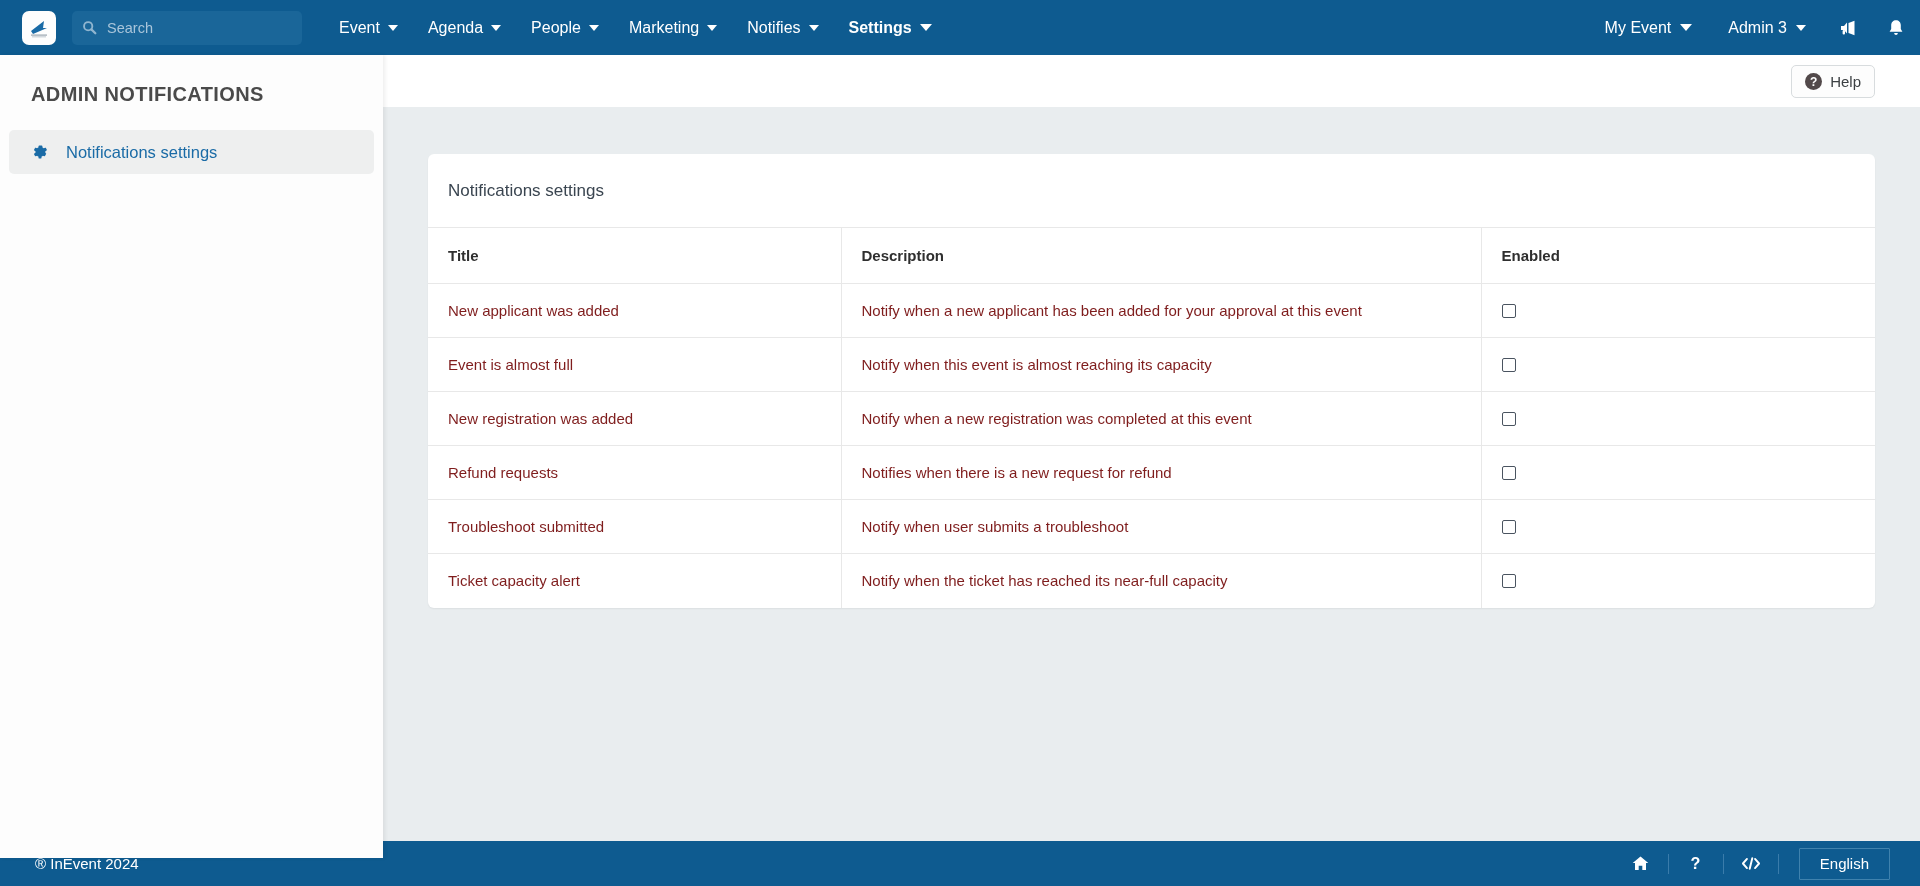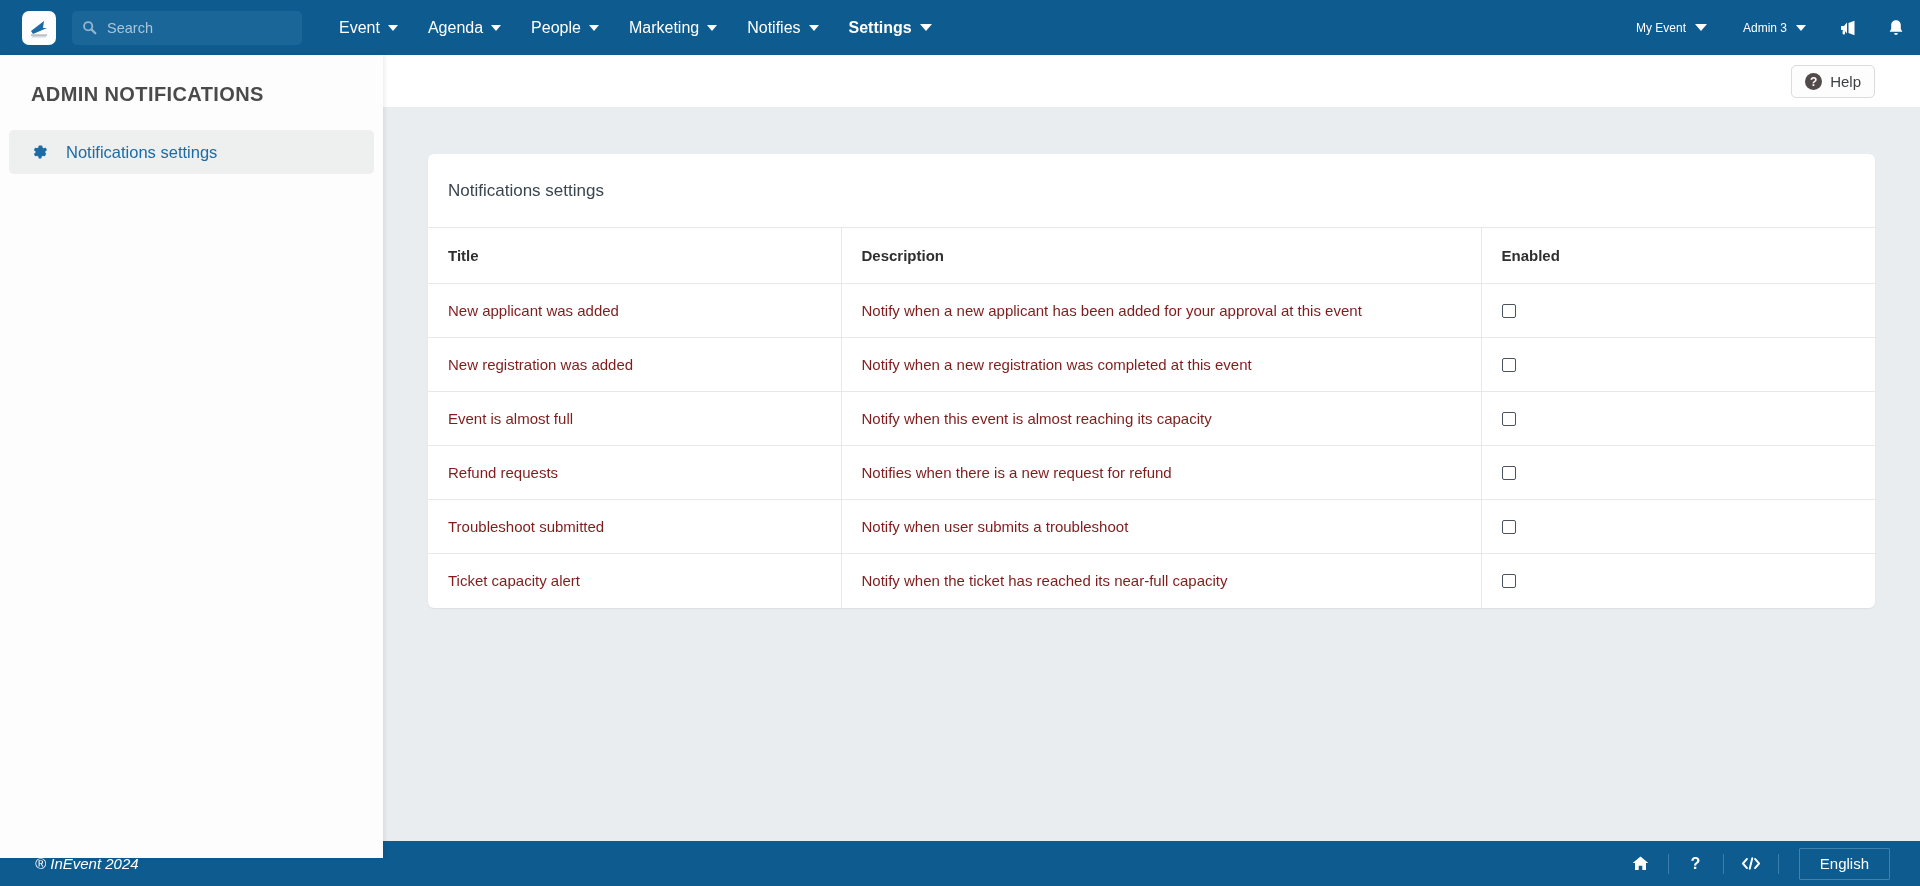--- a/index.html
+++ b/index.html
@@ -54,21 +54,21 @@
     display: inline-block;
   }
   .caret.thick { border-top-width: 7px; border-left-width: 6px; border-right-width: 6px; }
 
   .topbar-right {
     position: absolute; right: 0; top: 0; height: 55px;
     display: flex; align-items: center;
   }
   .tb-btn {
     display: flex; align-items: center; gap: 9px;
-    height: 55px; padding: 0 18px; color: #fff; font-size: 12px;
+    height: 55px; padding: 0 18px; color: #fff; font-size: 16px;
     cursor: pointer; white-space: nowrap;
   }
   .tb-icon-btn {
     display: flex; align-items: center; justify-content: center;
     height: 55px; width: 48px; cursor: pointer;
   }
 
   
   .sidebar {
     position: absolute; top: 55px; left: 0;
@@ -141,21 +141,21 @@
     width: 14px; height: 14px; border: 1.5px solid #4a5460;
     border-radius: 2px; background: #fff; display: block; cursor: pointer;
   }
 
   
   .footer {
     position: absolute; bottom: 0; left: 0;
     width: 1920px; height: 45px; background: #0e5b90;
     display: flex; align-items: center;
   }
-  .footer-left { color: #ffffff; font-size: 15px; margin-left: 35px; font-style: italic; }
+  .footer-left { color: #ffffff; font-size: 15px; margin-left: 35px; }
   .footer-right {
     position: absolute; right: 30px; top: 0; height: 45px;
     display: flex; align-items: center; gap: 0;
   }
   .f-ico {
     width: 54px; height: 45px; display: flex; align-items: center; justify-content: center;
     cursor: pointer; position: relative;
   }
   .f-sep { width: 1px; height: 20px; background: #3a7cab; }
   .lang-btn {
@@ -278,29 +278,29 @@
       </thead>
       <tbody>
         <tr>
           <td class="col-title">New applicant was added</td>
           <td class="col-desc">Notify when a new applicant has been added for your approval at this event</td>
           <td class="col-enabled">
             <span class="cbx"></span>
           </td>
         </tr>
         <tr>
+          <td class="col-title">Event is almost full</td>
+          <td class="col-desc">Notify when this event is almost reaching its capacity</td>
+          <td class="col-enabled">
+            <span class="cbx"></span>
+          </td>
+        </tr>
+        <tr>
           <td class="col-title">New registration was added</td>
           <td class="col-desc">Notify when a new registration was completed at this event</td>
-          <td class="col-enabled">
-            <span class="cbx"></span>
-          </td>
-        </tr>
-        <tr>
-          <td class="col-title">Event is almost full</td>
-          <td class="col-desc">Notify when this event is almost reaching its capacity</td>
           <td class="col-enabled">
             <span class="cbx"></span>
           </td>
         </tr>
         <tr>
           <td class="col-title">Refund requests</td>
           <td class="col-desc">Notifies when there is a new request for refund</td>
           <td class="col-enabled">
             <span class="cbx"></span>
           </td>

